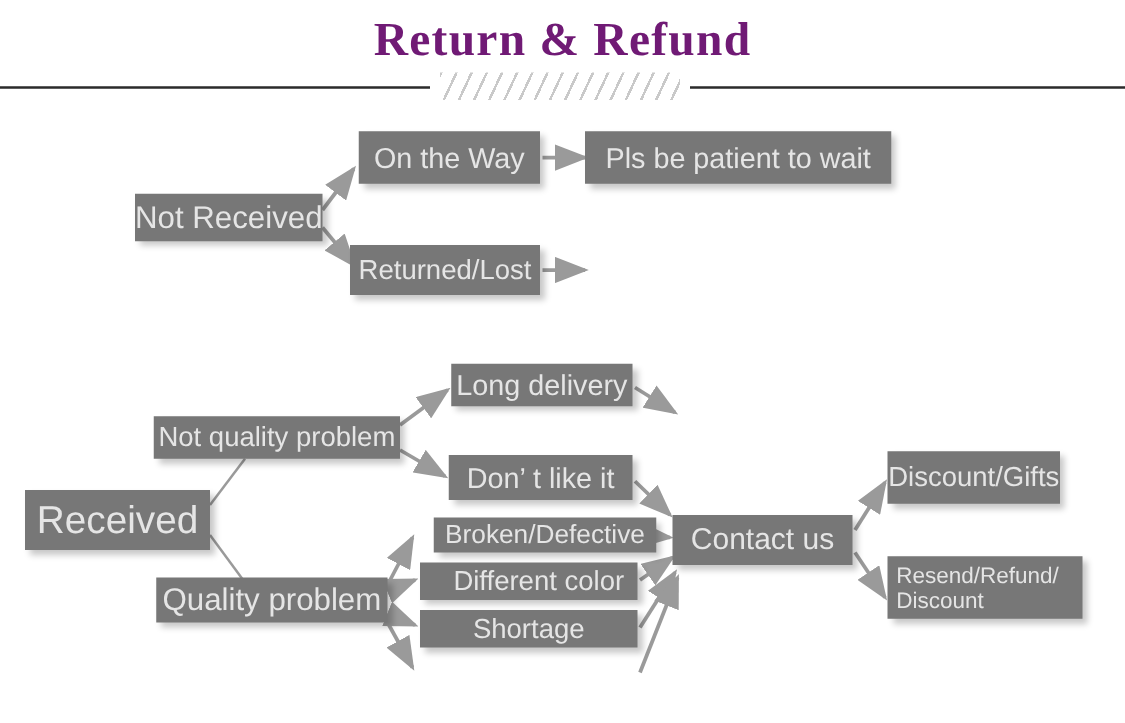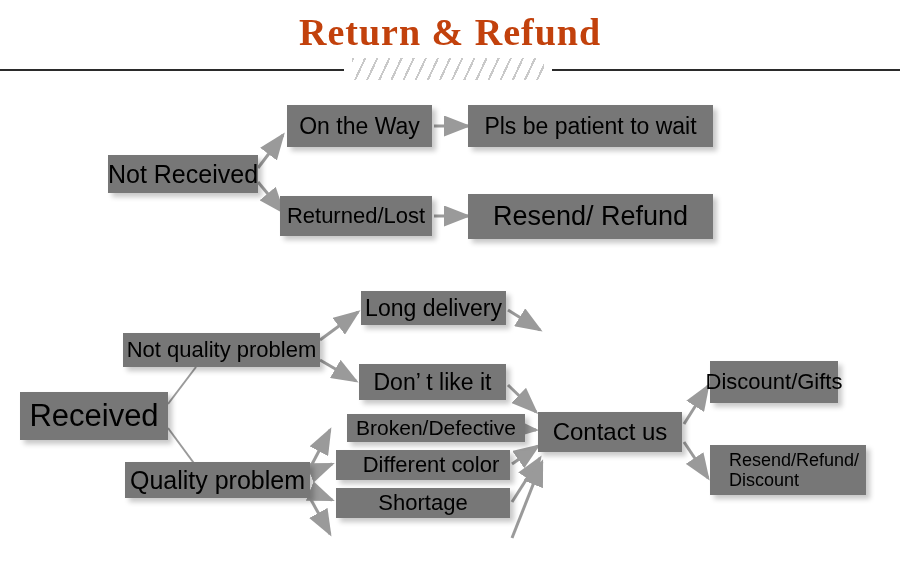--- a/index.html
+++ b/index.html
@@ -23,21 +23,21 @@
   .title {
     position: absolute;
     left: 0;
     top: 10px;
     width: 900px;
     text-align: center;
     font-family: "Liberation Serif", "DejaVu Serif", serif;
     font-size: 38px;
     font-weight: 700;
     letter-spacing: 1px;
-    color: #c2410c;
+    color: #701a75;
     white-space: nowrap;
   }
 
   
   .divider-line {
     position: absolute;
     height: 2px;
     background: #2b2b2b;
     top: 69px;
   }
@@ -53,36 +53,36 @@
         115deg,
         #c9c9c9 0px, #c9c9c9 2px,
         rgba(255,255,255,0) 2px, rgba(255,255,255,0) 11px);
   }
 
   
   .node {
     position: absolute;
     box-sizing: border-box;
     background: #777777;
-    color: #000000;
+    color: #e5e5e5;
     display: flex;
     align-items: center;
     justify-content: center;
     text-align: center;
     font-family: "Liberation Sans", sans-serif;
     font-weight: 400;
     line-height: 1.05;
     box-shadow: 4px 4px 5px rgba(0,0,0,0.22);
     white-space: nowrap;
     overflow: visible;
   }
   .node.left-align {
     justify-content: flex-start;
     text-align: left;
-    padding-left: 19px;
+    padding-left: 7px;
     white-space: normal;
     line-height: 1.12;
   }
 
   
   #links {
     position: absolute;
     left: 0;
     top: 0;
     width: 900px;
@@ -144,38 +144,37 @@
   </svg>
 
   <div class="node" style="left:108px; top:155px; width:150px; height:38px; font-size:25px;">Not Received</div>
 
   <div class="node" style="left:287px; top:105px; width:145px; height:42px; font-size:23px;">On the Way</div>
 
   <div class="node" style="left:468px; top:105px; width:245px; height:42px; font-size:23px;">Pls be patient to wait</div>
 
   <div class="node" style="left:280px; top:196px; width:152px; height:40px; font-size:22px;">Returned/Lost</div>
 
-  <div class="node" style="left:468px; top:194px; width:245px; height:45px; font-size:27px;">Resend/ Refund</div>
 
   <div class="node" style="left:20px; top:392px; width:148px; height:48px; font-size:31px;">Received</div>
 
   <div class="node" style="left:123px; top:333px; width:197px; height:34px; font-size:22px;">Not quality problem</div>
 
   <div class="node" style="left:125px; top:462px; width:185px; height:36px; font-size:25px;">Quality problem</div>
 
   <div class="node" style="left:361px; top:291px; width:145px; height:34px; font-size:23px;">Long delivery</div>
 
   <div class="node" style="left:359px; top:364px; width:147px; height:36px; font-size:23px;">Don’ t like it</div>
 
   <div class="node" style="left:332px; top:414px; width:178px; height:28px; font-size:21px;margin-left:15px;">Broken/Defective</div>
 
   <div class="node" style="left:336px; top:450px; width:174px; height:30px; font-size:22px;padding-left:16px;">Different color</div>
 
   <div class="node" style="left:336px; top:488px; width:174px; height:30px; font-size:22px;">Shortage</div>
 
 
   <div class="node" style="left:538px; top:412px; width:144px; height:40px; font-size:24px;">Contact us</div>
 
-  <div class="node" style="left:710px; top:361px; width:128px; height:42px; font-size:22px;">Discount/Gifts</div>
+  <div class="node" style="left:710px; top:361px; width:138px; height:42px; font-size:22px;">Discount/Gifts</div>
 
   <div class="node left-align" style="left:710px; top:445px; width:156px; height:50px; font-size:18px;">Resend/Refund/ Discount</div>
 
 </div>
 
 </body></html>

